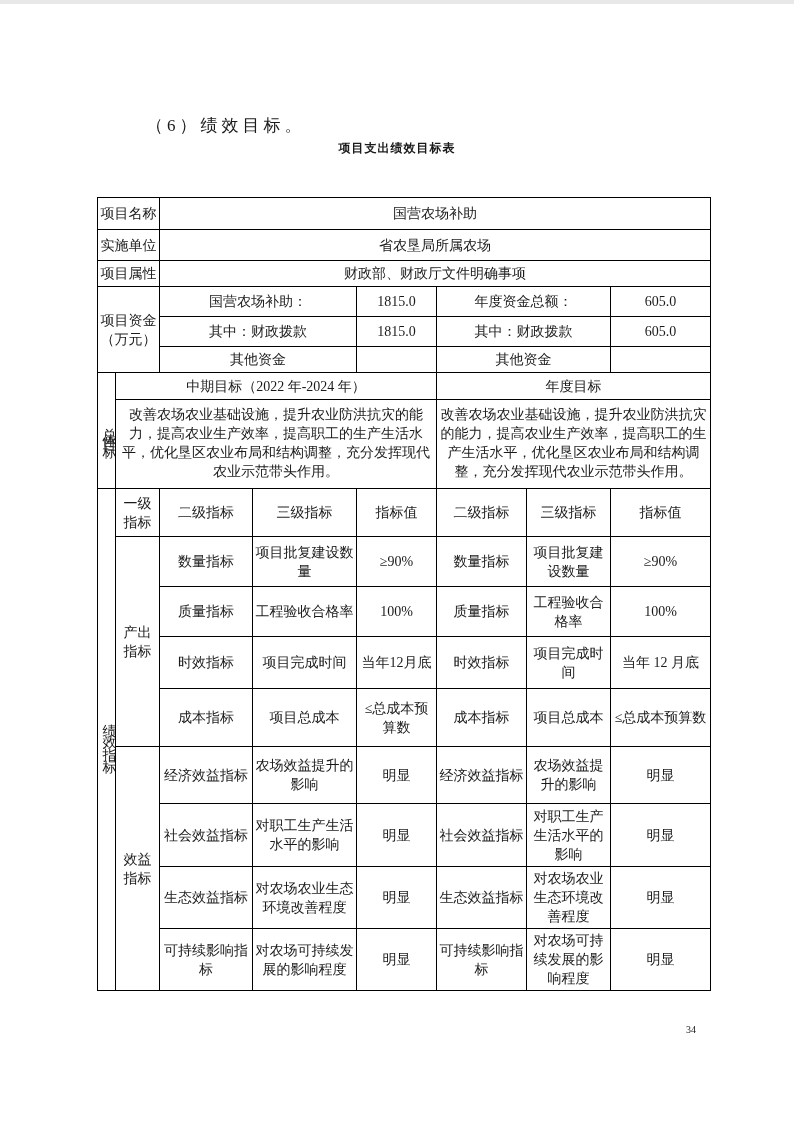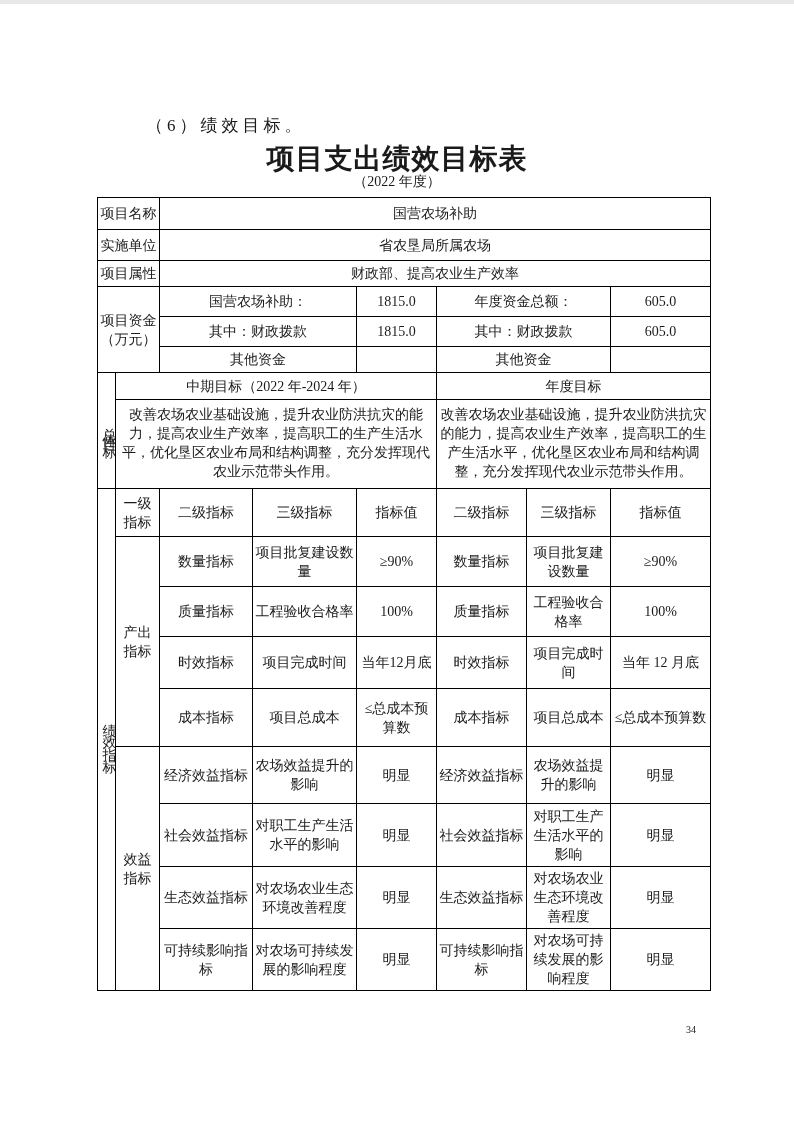--- a/index.html
+++ b/index.html
@@ -8,21 +8,21 @@
     background:#ffffff;color:#1a1a1a;
     font-family:"Liberation Serif","DejaVu Serif",serif;
     overflow:hidden;
   }
   .heading{
     position:absolute;left:146px;top:110px;
     font-size:17px;letter-spacing:4px;
   }
   .title{
     position:absolute;left:0;top:136px;width:100%;text-align:center;
-    font-size:28px;font-weight:bold;letter-spacing:1px;
+    font-size:12px;font-weight:bold;letter-spacing:1px;
     font-family:"Liberation Sans","DejaVu Sans",sans-serif;
   }
   .subtitle{
     position:absolute;left:0;top:169px;width:100%;text-align:center;
     font-size:14px;
   }
   table.perf{
     position:absolute;left:97px;top:193px;
     border-collapse:collapse;table-layout:fixed;width:613px;
   }
@@ -52,21 +52,20 @@
     font-family:"Liberation Serif","DejaVu Serif",serif;
   }
 </style>
 </head>
 <body>
 
 <div class="page">
 
   <div class="heading">（6）绩效目标。</div>
   <div class="title">项目支出绩效目标表</div>
-  <div class="subtitle">（2022 年度）</div>
 
   <table class="perf">
     <colgroup>
       <col style="width:18px">
         <col style="width:44px">
         <col style="width:93px">
         <col style="width:104px">
       <col style="width:80px">
         <col style="width:90px">
         <col style="width:84px">
@@ -79,21 +78,21 @@
       <td colspan="6">国营农场补助</td>
     </tr>
 
     <tr style="height:31px">
       <td colspan="2">实施单位</td>
       <td colspan="6">省农垦局所属农场</td>
     </tr>
 
     <tr style="height:26px">
       <td colspan="2">项目属性</td>
-      <td colspan="6">财政部、提高农业生产效率</td>
+      <td colspan="6">财政部、财政厅文件明确事项</td>
     </tr>
 
     <tr style="height:30px">
       <td colspan="2" rowspan="3" class="prelabel">项目资金
 （万元）</td>
       <td colspan="2" class="left">国营农场补助：</td>
       <td class="right">1815.0</td>
       <td colspan="2" class="left">年度资金总额：</td>
       <td class="right">605.0</td>
     </tr>

